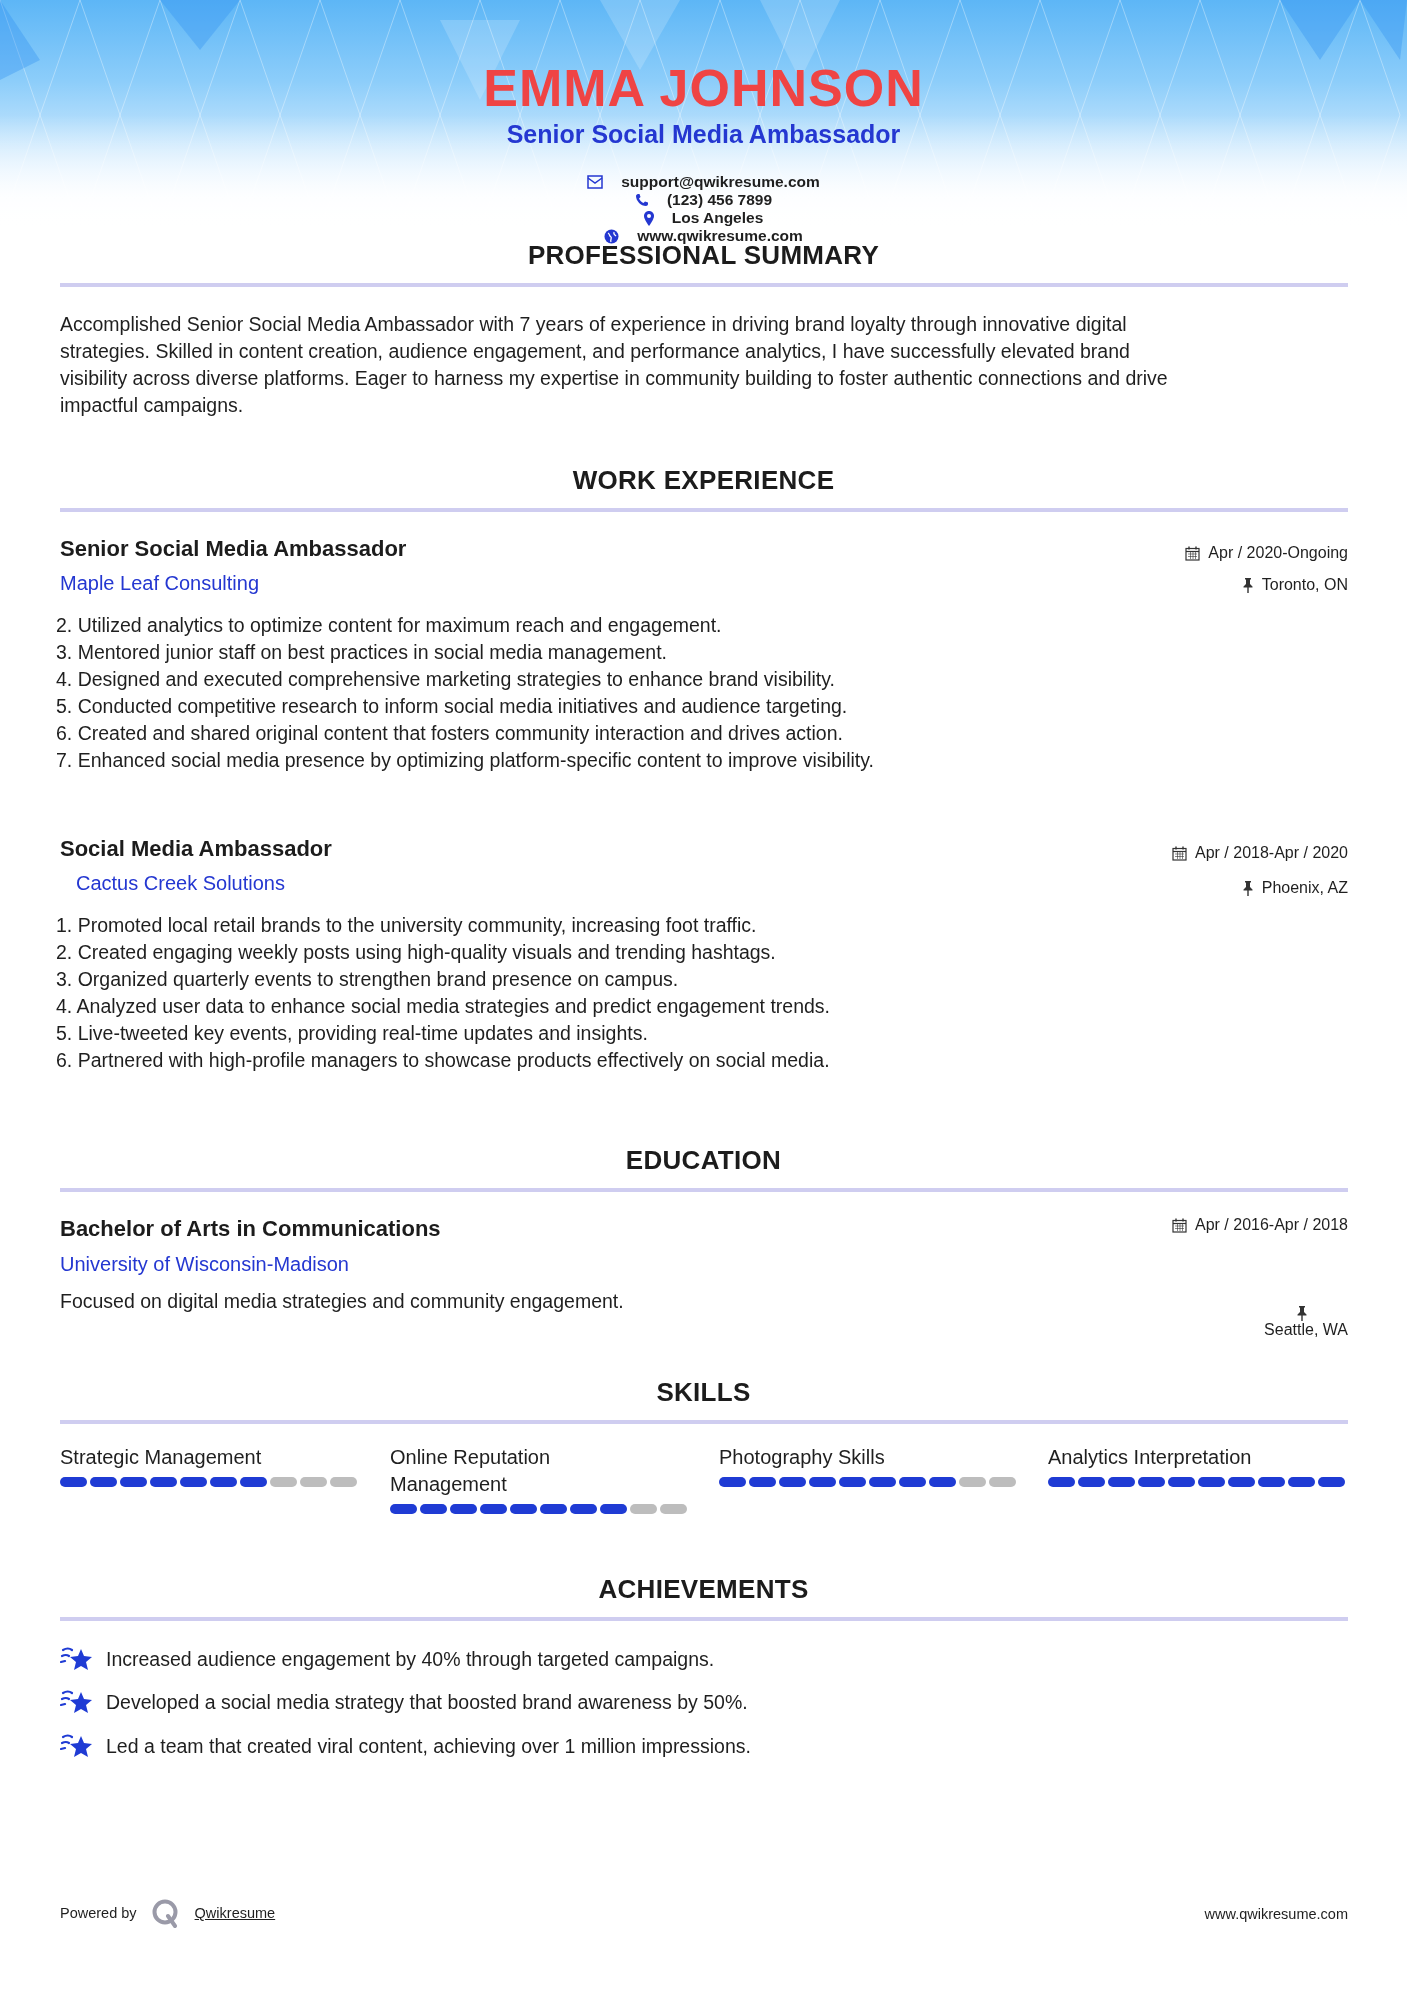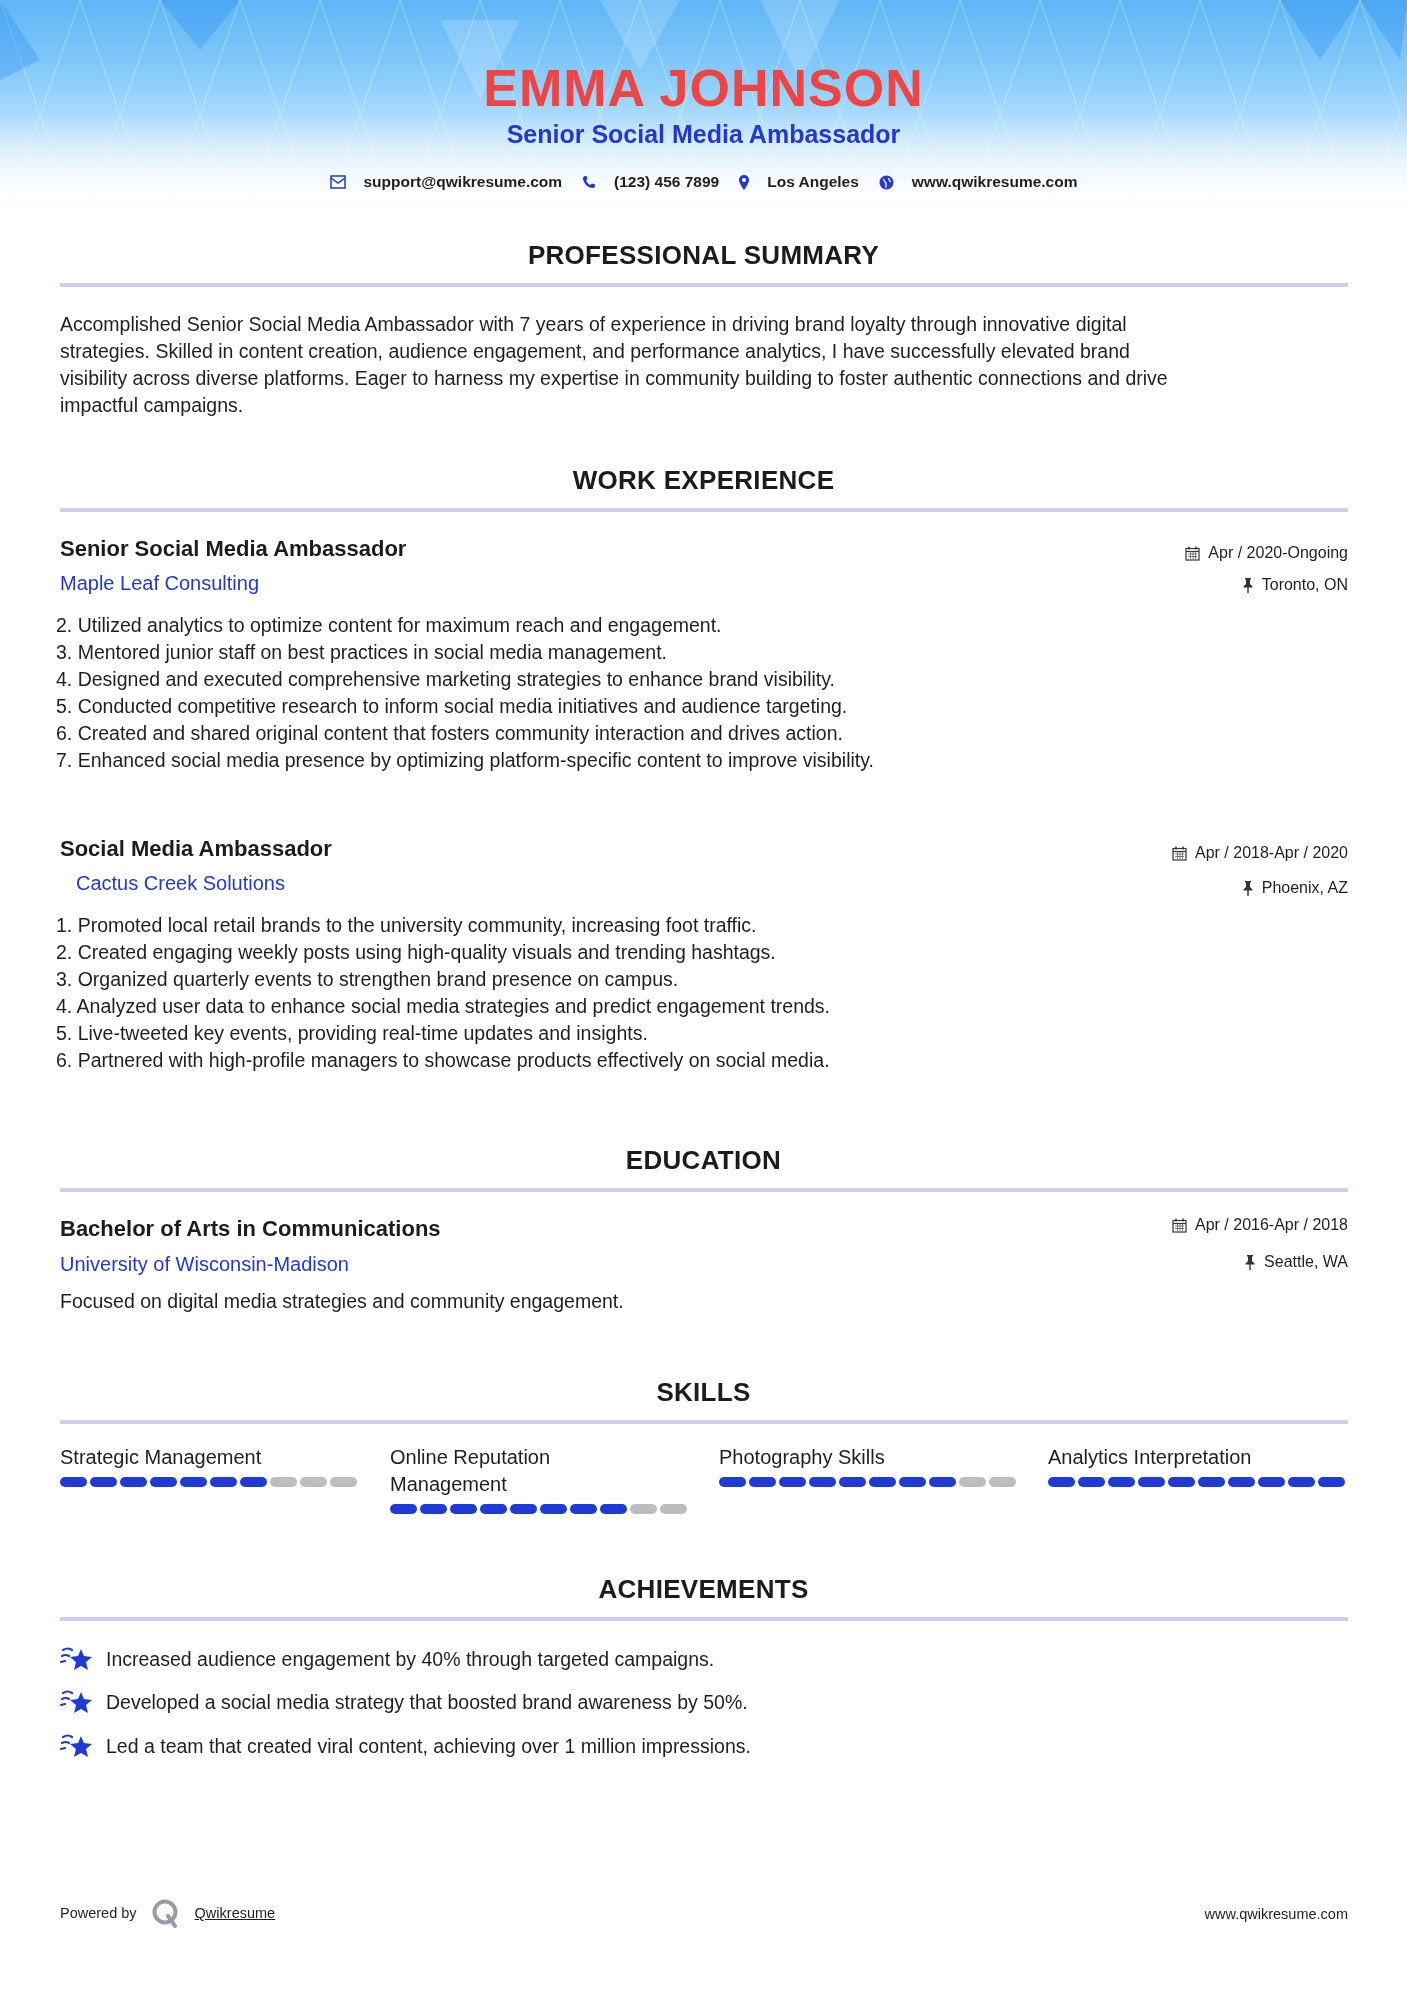--- a/index.html
+++ b/index.html
@@ -13,21 +13,21 @@
   }
   .header svg.pattern { position: absolute; left: 0; top: 0; }
   .header .fade { position: absolute; left: 0; top: 0; width: 100%; height: 100%;
     background: linear-gradient(180deg, rgba(255,255,255,0) 0%, rgba(255,255,255,0) 50%, rgba(255,255,255,0.85) 85%, #ffffff 100%); }
 
   .name { position: absolute; top: 58px; left: 0; width: 1407px; text-align: center;
     font-family: "Liberation Sans", sans-serif; font-weight: 700; font-size: 52px; letter-spacing: 1px; color: #ef4444; }
   .title { position: absolute; top: 120px; left: 0; width: 1407px; text-align: center;
     font-family: "Liberation Sans", sans-serif; font-weight: 700; font-size: 25px; color: #2437d1; }
   .contact { position: absolute; top: 173px; left: 0; width: 1407px; display: flex; justify-content: center; align-items: center;
-    font-family: "Liberation Sans", sans-serif; font-weight: 700; font-size: 15.5px; color: #1f1f1f; }
+    font-family: "Liberation Sans", sans-serif; font-weight: 700; font-size: 15.5px; color: #1f1f1f; flex-direction: column; }
   .contact .ci { display: flex; align-items: center; margin: 0 10px; }
   .contact .ci svg { margin-right: 18px; }
 
   .section-title { position: absolute; left: 0; width: 1407px; text-align: center;
     font-family: "Liberation Sans", sans-serif; font-weight: 700; font-size: 26px; color: #1c1c1c; letter-spacing: 0.3px; }
   .divider { position: absolute; left: 60px; width: 1288px; height: 4px; background: #cfcdf0; }
 
   .para { position: absolute; left: 60px; width: 1290px; font-size: 19.5px; line-height: 27px; color: #1f1f1f; font-family: "Liberation Sans", sans-serif; }
 
   .job-title { position: absolute; left: 60px; font-family: "Liberation Sans", sans-serif; font-weight: 700; font-size: 22px; color: #1c1c1c; }
@@ -181,21 +181,21 @@
 <div class="meta" style="top:1216px;">
   <svg width="15" height="15" viewBox="0 0 15 15">
     <rect x="1" y="2.5" width="13" height="11.5" fill="none" stroke="#333" stroke-width="1.2"></rect>
     <line x1="1" y1="5.5" x2="14" y2="5.5" stroke="#333" stroke-width="1.2"></line>
     <line x1="4" y1="0.5" x2="4" y2="3.5" stroke="#333" stroke-width="1.4"></line>
     <line x1="11" y1="0.5" x2="11" y2="3.5" stroke="#333" stroke-width="1.4"></line>
     <path d="M3 8h9M3 10.5h9M5.5 6v7M8 6v7M10.5 6v7" stroke="#333" stroke-width="0.6"></path>
   </svg>
   <span>Apr / 2016-Apr / 2018</span>
 </div>
-<div class="meta" style="top:1253px;">
+<div class="meta" style="top:1306px;flex-direction:column;">
   <svg width="12" height="15" viewBox="0 0 12 15">
     <path d="M3 0 H9 V1.5 H8 V6 L10.5 8.5 V9.5 H6.7 V15 H5.3 V9.5 H1.5 V8.5 L4 6 V1.5 H3 Z" fill="#333"></path>
   </svg>
   <span>Seattle, WA</span>
 </div>
 <div class="para" style="top:1288px;">Focused on digital media strategies and community engagement.</div>
 
 <div class="section-title" style="top:1377px;">SKILLS</div>
 <div class="divider" style="top:1420px;"></div>
 

